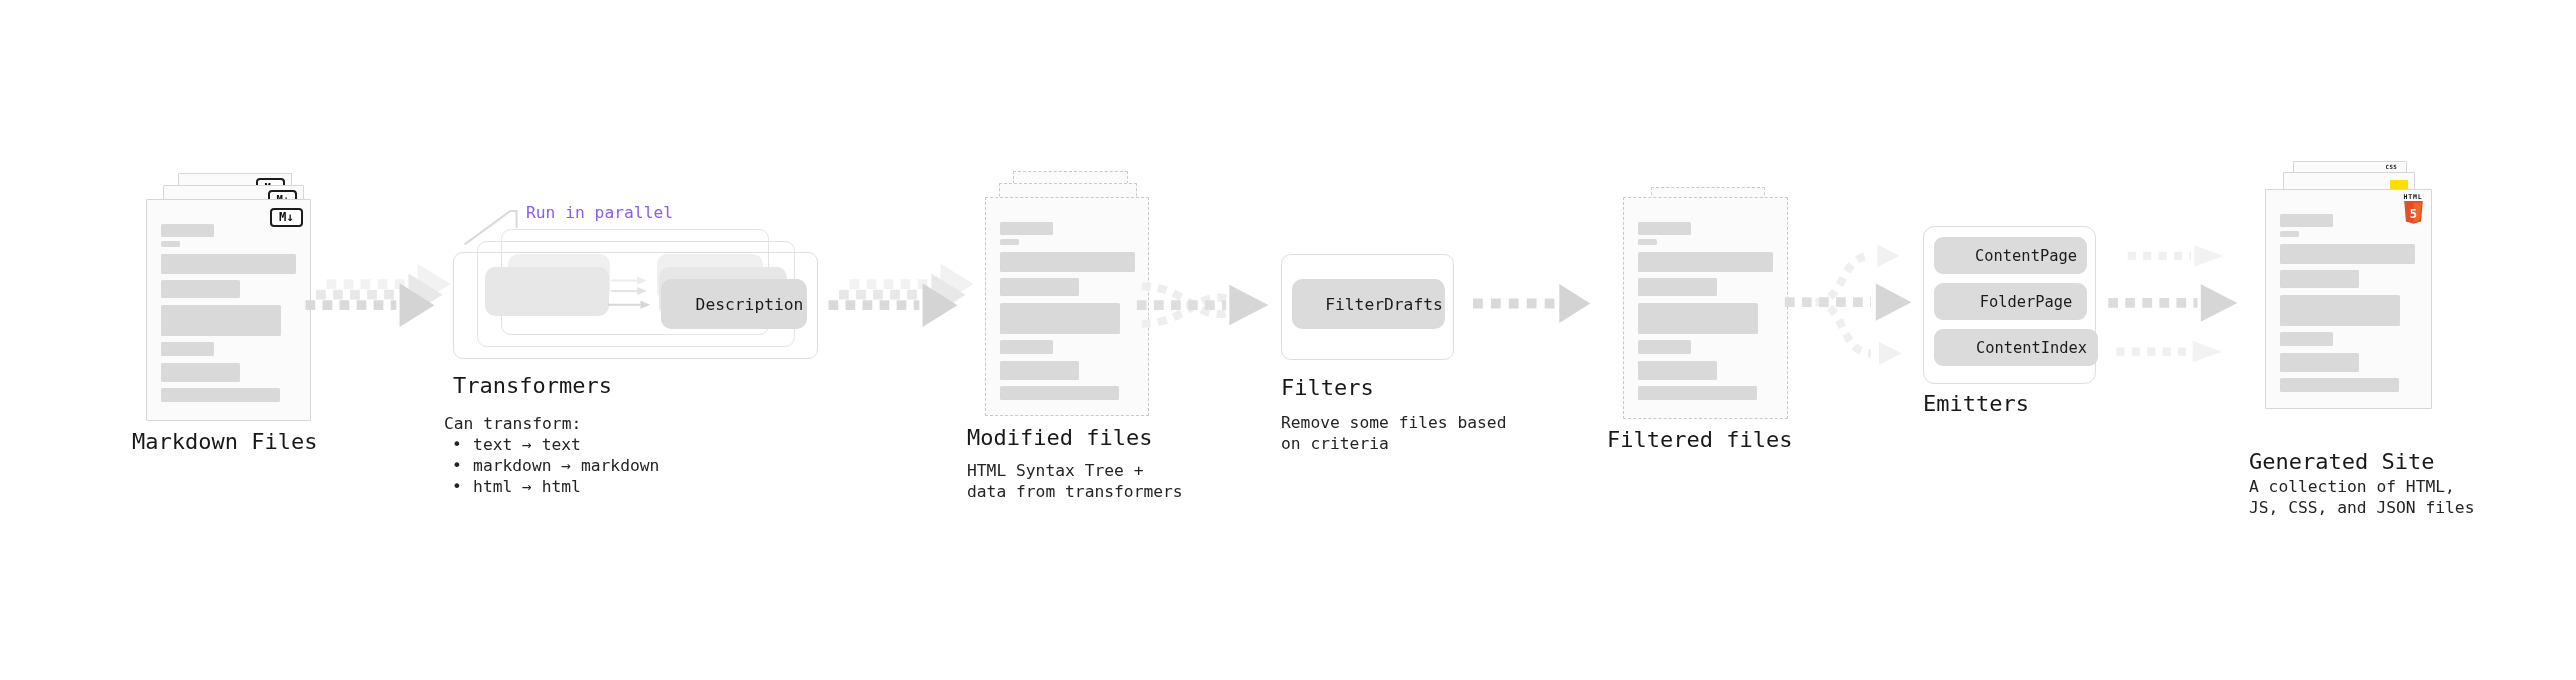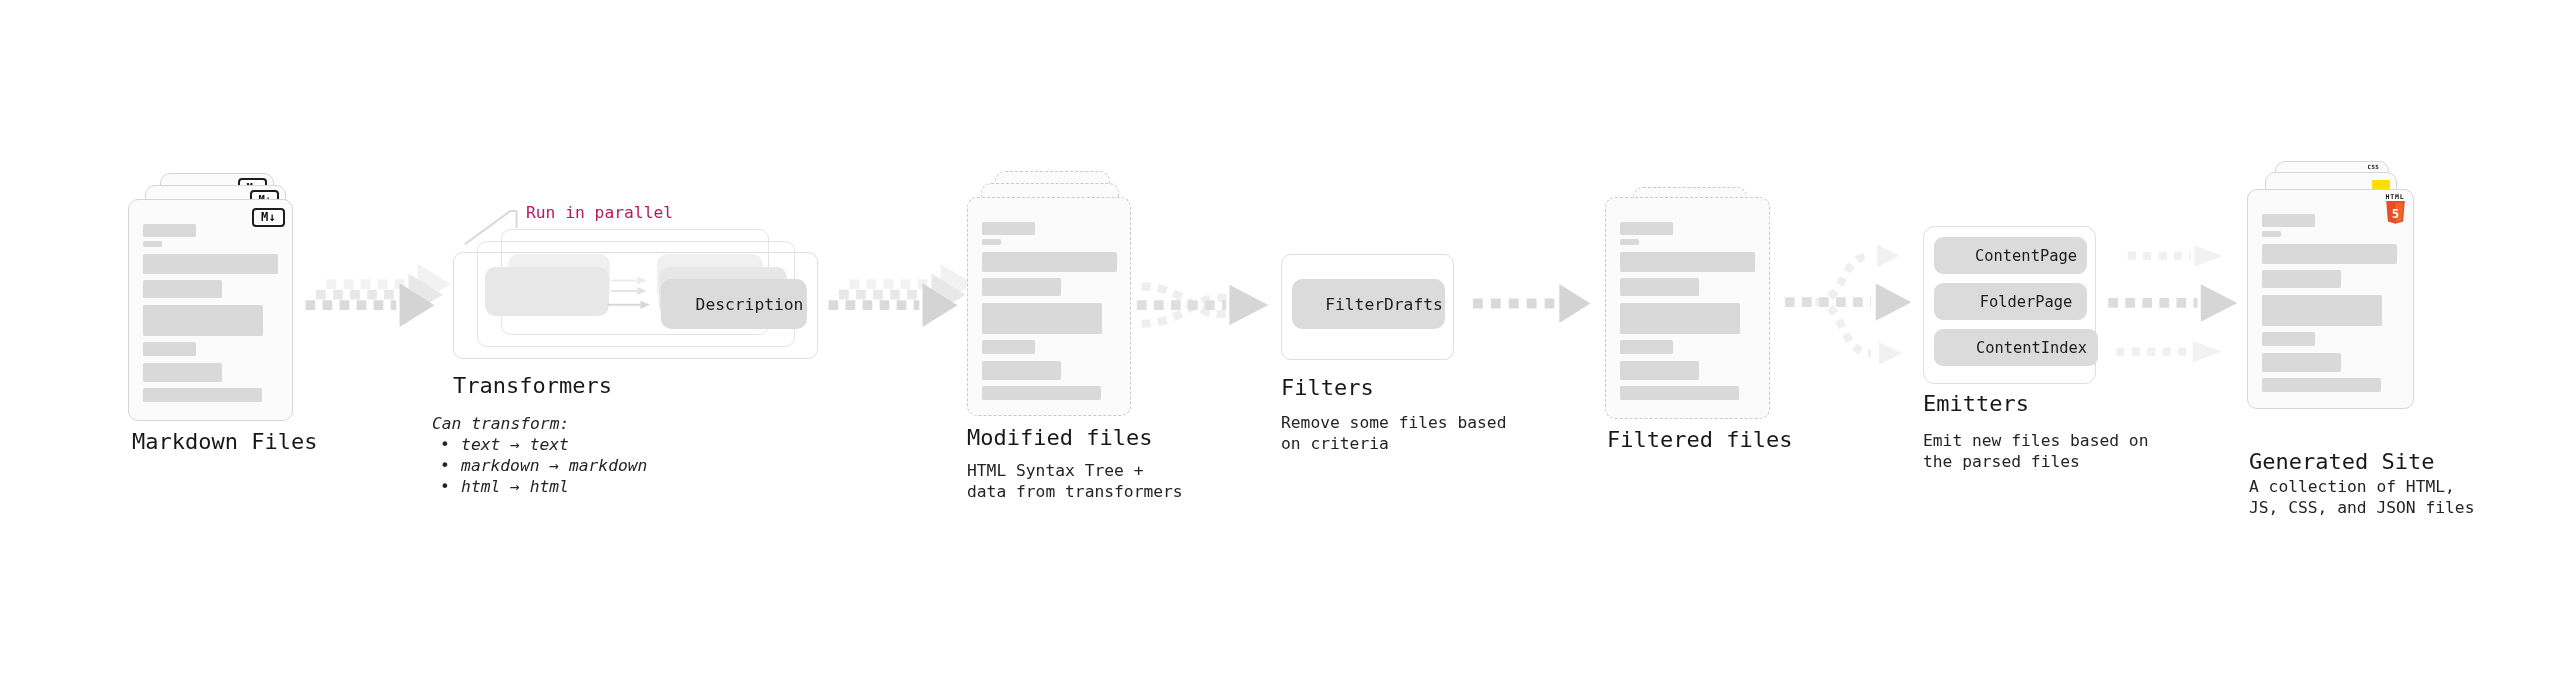--- a/index.html
+++ b/index.html
@@ -1,40 +1,40 @@
 <!DOCTYPE html>
 <html style="font-size:13px"><head>
 <meta charset="utf-8">
 <style>
   html,body{margin:0;padding:0;background:#fff;}
   .canvas{position:relative;width:2576px;height:681px;background:#ffffff;overflow:hidden;
           font-family:"DejaVu Sans Mono","Liberation Mono",monospace;color:#1f1f1f;}
   
-  .file-card{position:absolute;background:#fbfbfb;border:1.6px solid #d6d6d6;border-radius:10px;box-sizing:border-box;}
+  .file-card{position:absolute;background:#fbfbfb;border:1.6px solid #d6d6d6;border-radius:1px;box-sizing:border-box;margin-left:18px;}
   .file-card.dashed{border:1.6px dashed #c9c9c9;background:#fbfbfb;}
   .bars{position:absolute;left:14px;top:24.4px;}
   .bar{background:#d9d9d9;border-radius:1.6px;}
   
   .badge-md{position:absolute;background:#fff;border:2.4px solid #1c1c1c;border-radius:4.1px;
             font-weight:bold;display:flex;align-items:center;justify-content:center;color:#111;box-sizing:border-box;}
   .badge-md.front{width:32.5px;height:18.7px;font-size:12.2px;right:7.3px;top:8.1px;}
   .badge-md.mini{width:29px;height:17px;font-size:10.6px;right:5.7px;top:4.1px;}
   
   .outline-card{position:absolute;border:1.6px solid #e3e3e3;border-radius:9.8px;box-sizing:border-box;background:transparent;}
   .outline-card.solidfront{border-color:#dedede;}
   
   .chip{position:absolute;background:#dbdbdb;border-radius:10.6px;display:flex;align-items:center;justify-content:center;
         font-size:16.3px;color:#1c1c1c;box-sizing:border-box;white-space:nowrap;padding-left:31px;}
   .chip.g1{background:#e7e7e7;}
   .chip.g2{background:#f0f0f0;}
   .chip.sm{border-radius:9px;font-size:15.4px;}
   
   .title{position:absolute;font-size:22px;color:#181818;white-space:nowrap;}
   .desc{position:absolute;font-size:16.3px;line-height:21px;color:#242424;white-space:nowrap;}
-  .note{position:absolute;font-size:16.3px;color:#be185d;white-space:nowrap;}
+  .note{position:absolute;font-size:16.3px;color:#8b5cf6;white-space:nowrap;}
   .bullet-line{display:flex;padding-left:8.1px;}
   .bullet-dot{width:21px;}
   
   .css-badge{position:absolute;right:6.5px;top:3.3px;width:16.3px;text-align:center;}
   .css-badge .t{font-size:5.7px;font-weight:bold;color:#111;letter-spacing:0.4px;line-height:5.7px;display:block;}
   .css-underline{height:2.4px;margin-top:0.8px;border-radius:0.8px;}
   .js-badge{position:absolute;right:5.7px;top:7.3px;width:18.7px;height:9px;border-radius:0.8px;}
   .html-logo{position:absolute;right:6.5px;top:4.1px;width:23px;text-align:center;}
   .html-logo .t{font-size:6.5px;font-weight:bold;letter-spacing:0.8px;color:#111;line-height:7.3px;display:block;}
   svg{position:absolute;overflow:visible;}
@@ -97,21 +97,21 @@
   <svg style="left:608px;top:273px;" width="47" height="41" viewBox="0 0 58 50">
     <line x1="4" y1="9" x2="36" y2="9" stroke="#ececec" stroke-width="2.5"></line>
       <polygon points="36,4 48,9 36,14" fill="#ececec"></polygon>
     <line x1="4" y1="22" x2="36" y2="22" stroke="#e3e3e3" stroke-width="2.5"></line>
       <polygon points="36,17 48,22 36,27" fill="#e3e3e3"></polygon>
     <line x1="0" y1="39" x2="40" y2="39" stroke="#d7d7d7" stroke-width="2.5"></line>
       <polygon points="40,34 52,39 40,44" fill="#d7d7d7"></polygon>
   </svg>
 
   <div class="title" style="left:453px;top:373px;">Transformers</div>
-  <div class="desc" style="left:432px;top:413px;font-style:italic;">
+  <div class="desc" style="left:444px;top:413px;">
     <div>Can transform:</div>
     <div class="bullet-line">
       <span class="bullet-dot">•</span>
       <span>text → text</span>
     </div>
     <div class="bullet-line">
       <span class="bullet-dot">•</span>
       <span>markdown → markdown</span>
     </div>
     <div class="bullet-line">
@@ -195,24 +195,20 @@
     <polygon points="122,128 150,142 122,156" fill="#f1f1f1"></polygon>
     <line x1="6" y1="79" x2="112" y2="79" stroke="#dedede" stroke-width="12" stroke-dasharray="12 9"></line>
     <polygon points="118,56 162,79 118,102" fill="#d6d6d6"></polygon>
   </svg>
 
   <div class="outline-card solidfront" style="left:1923px;top:226px;width:173px;height:158px;border-radius:11.4px;"></div>
   <div class="chip sm" style="left:1934px;top:237px;width:153px;height:37px;">ContentPage</div>
   <div class="chip sm" style="left:1934px;top:283px;width:153px;height:37px;">FolderPage</div>
   <div class="chip sm" style="left:1934px;top:329px;width:164px;height:37px;">ContentIndex</div>
   <div class="title" style="left:1923px;top:391px;">Emitters</div>
-  <div class="desc" style="left:1923px;top:430px;">
-    <div>Emit new files based on</div>
-    <div>the parsed files</div>
-  </div>
 
   <svg style="left:2105px;top:238px;" width="138" height="134" viewBox="0 0 170 165">
     <line x1="28" y1="22" x2="106" y2="22" stroke="#f0f0f0" stroke-width="10" stroke-dasharray="10 9"></line>
     <polygon points="110,9 146,22 110,35" fill="#f2f2f2"></polygon>
     <line x1="4" y1="80" x2="114" y2="80" stroke="#dcdcdc" stroke-width="12" stroke-dasharray="12 9"></line>
     <polygon points="118,57 163,80 118,103" fill="#d6d6d6"></polygon>
     <line x1="14" y1="140" x2="104" y2="140" stroke="#f0f0f0" stroke-width="10" stroke-dasharray="10 9"></line>
     <polygon points="108,127 144,140 108,153" fill="#f2f2f2"></polygon>
   </svg>
 

